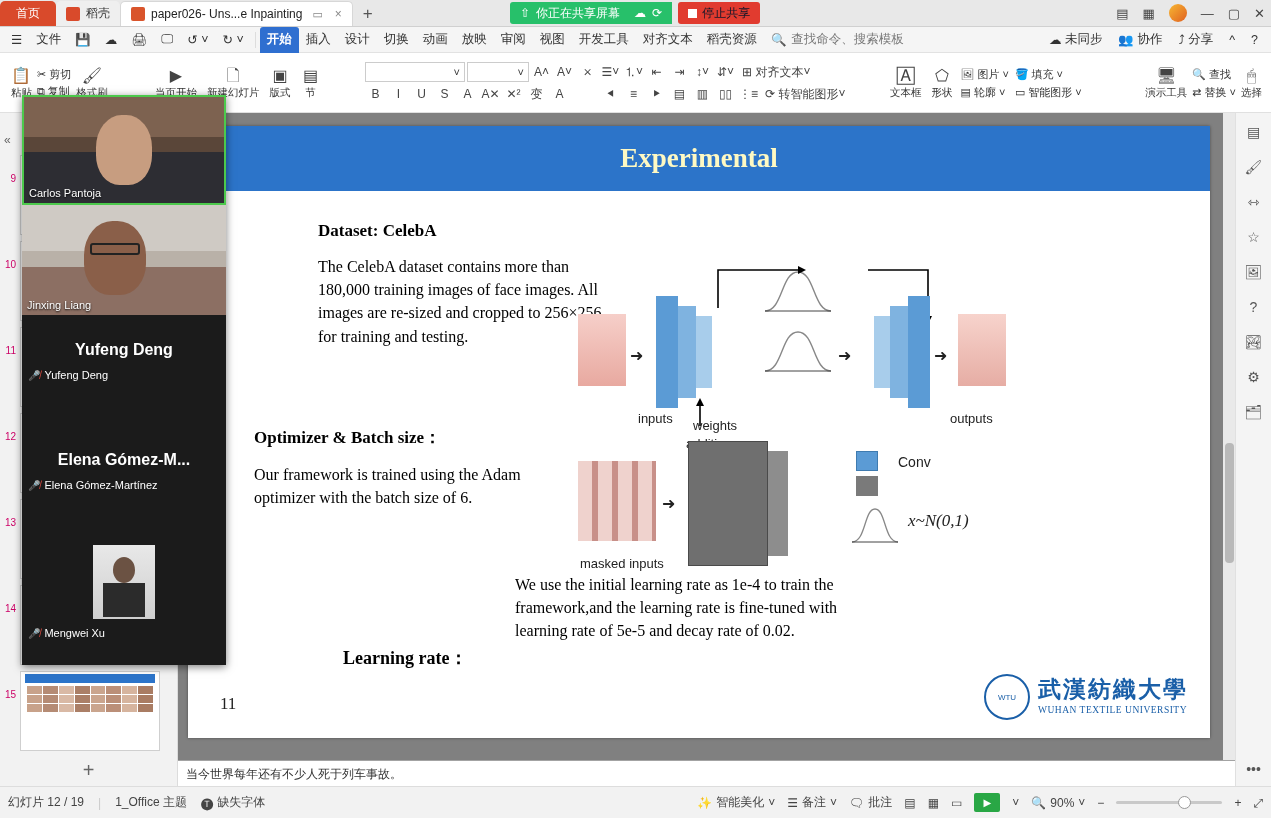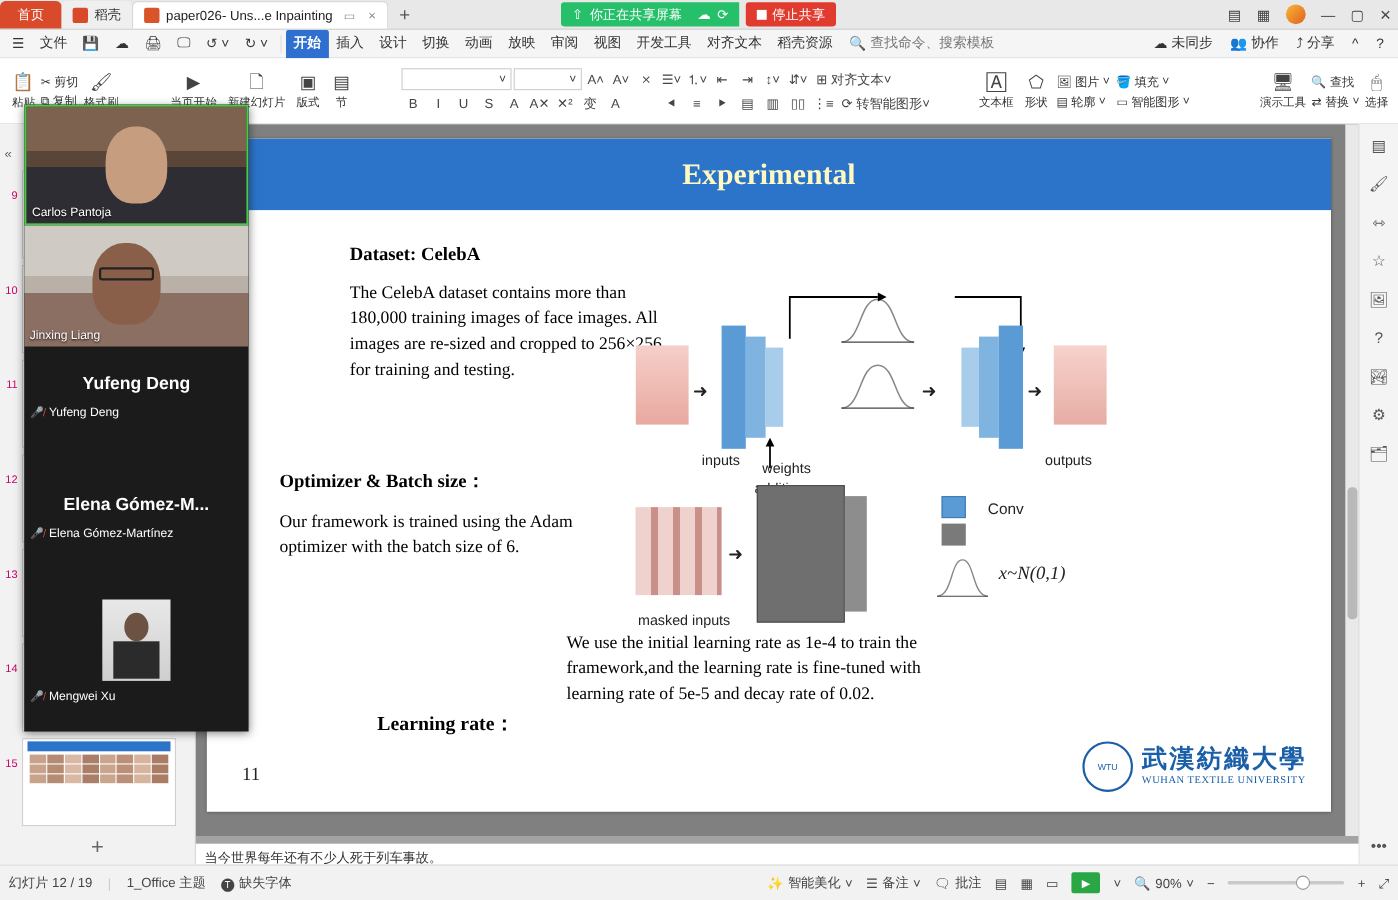--- a/index.html
+++ b/index.html
@@ -32,21 +32,21 @@
   .tab-close { font-size:12px; color:#888; margin-left:6px; }
   .tab-pin { font-size:11px; color:#888; margin-left:4px; }
   .newtab { font-size:17px; color:#555; margin:0 0 2px 10px; }
   .win-btns { position:absolute; right:6px; top:4px; display:flex; align-items:center; gap:14px; color:#444; font-size:13px; }
   .avatar-circ { width:18px; height:18px; border-radius:50%;
      background:linear-gradient(135deg,#f7b733,#e06020); display:inline-block; }
   
   .sharebar { position:absolute; left:510px; top:2px; height:22px; display:flex; align-items:center; gap:0; }
   .share-green { background:#27c06a; color:#fff; height:22px; display:flex; align-items:center;
      padding:0 10px; font-size:12px; border-radius:3px 0 0 3px; gap:6px;}
-  .share-stop { background:#e13b2f; color:#ffffff; height:22px; display:flex; align-items:center;
+  .share-stop { background:#e13b2f; color:#0f172a; height:22px; display:flex; align-items:center;
      padding:0 10px; font-size:12px; border-radius:3px; margin-left:6px; gap:5px;}
   .sq { width:9px; height:9px; background:#fff; display:inline-block; }
   
   .menubar {
     height:26px; background:#f5f5f5; display:flex; align-items:center; gap:0;
     border-bottom:1px solid #e2e2e2; padding-left:4px; font-size:12.5px; color:#333;
   }
   .menubar .mi { padding:0 7px; height:26px; display:flex; align-items:center; white-space:nowrap; }
   .menubar .mi.sel { background:#2f6fd0; color:#fff; font-weight:bold; border-radius:3px 3px 0 0; }
   .sep-v { width:1px; height:16px; background:#ddd; margin:0 4px; }
@@ -93,21 +93,21 @@
   .scrollbar-v { position:absolute; right:0; top:0; bottom:0; width:12px; background:#e9e9e9; }
   .scroll-thumb-v { position:absolute; right:1px; width:9px; background:#b9b9b9; border-radius:4px; }
   .scrollbar-h { position:absolute; left:0; right:0; bottom:0; height:12px; background:#e9e9e9;}
   .scroll-thumb-h { position:absolute; bottom:1px; height:9px; background:#b9b9b9; border-radius:4px;}
   
   .rightrail { position:absolute; right:0; top:113px; width:36px; bottom:32px; background:#f4f4f4;
       border-left:1px solid #e0e0e0; display:flex; flex-direction:column; align-items:center; padding-top:8px; gap:13px;}
   .rr-ic { width:22px; height:22px; display:flex; align-items:center; justify-content:center; font-size:14px; color:#555;}
   
   .notes { position:absolute; left:178px; right:36px; bottom:32px; height:26px; background:#fff;
-      border-top:7px solid #a3a3a3; font-size:12px; color:#333; padding:5px 8px; }
+      border-top:1px solid #a3a3a3; font-size:12px; color:#333; padding:5px 8px; }
   
   .status { position:absolute; left:0; right:0; bottom:0; height:32px; background:#f2f2f2;
       border-top:1px solid #ddd; display:flex; align-items:center; font-size:12px; color:#444; padding:0 8px; gap:14px;}
   .status-right { margin-left:auto; display:flex; align-items:center; gap:12px;}
   .zoom-track { width:106px; height:3px; background:#c9c9c9; position:relative; border-radius:2px;}
   .zoom-knob { position:absolute; left:62px; top:-5px; width:13px; height:13px; border-radius:50%;
      background:#fff; border:1px solid #999; }
   .pill-btn { display:flex; align-items:center; gap:4px; }
   .playbtn { background:#29a745; color:#fff; width:26px; height:19px; display:flex; align-items:center;
      justify-content:center; border-radius:2px; font-size:10px;}

